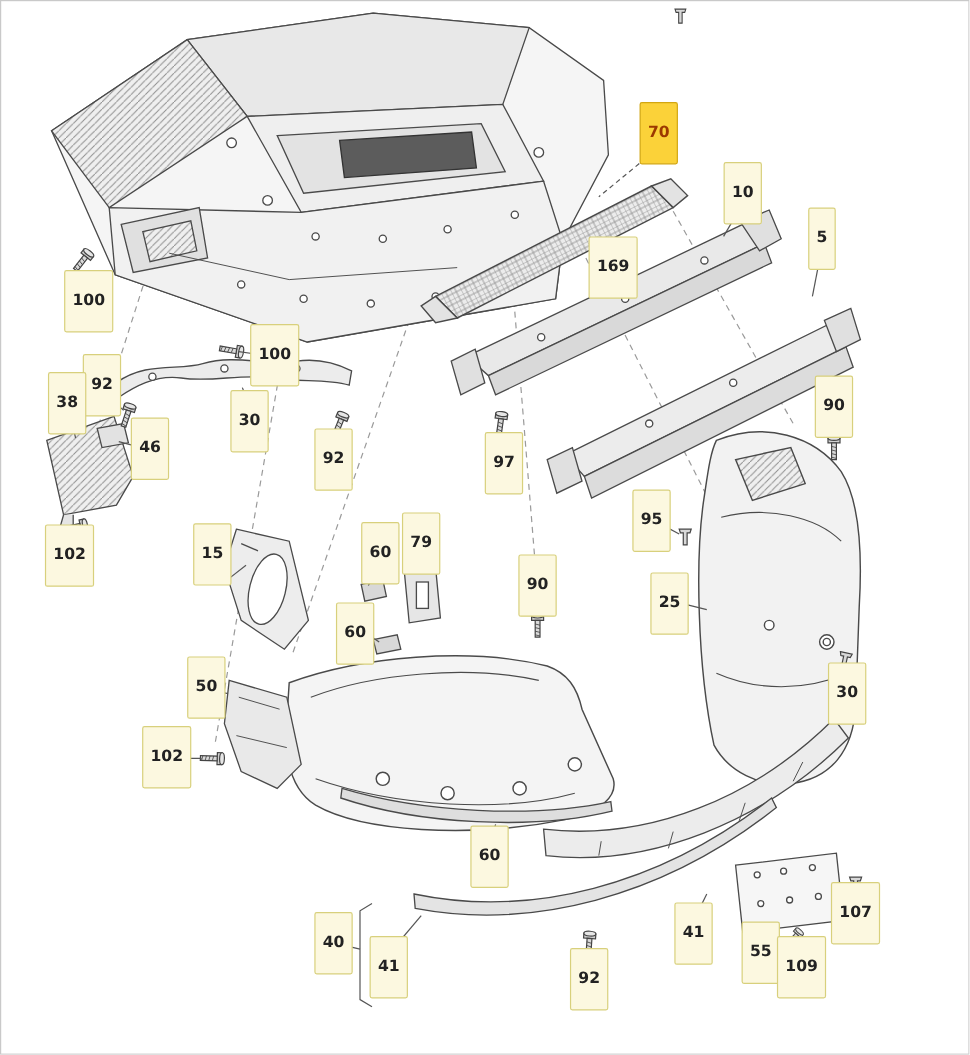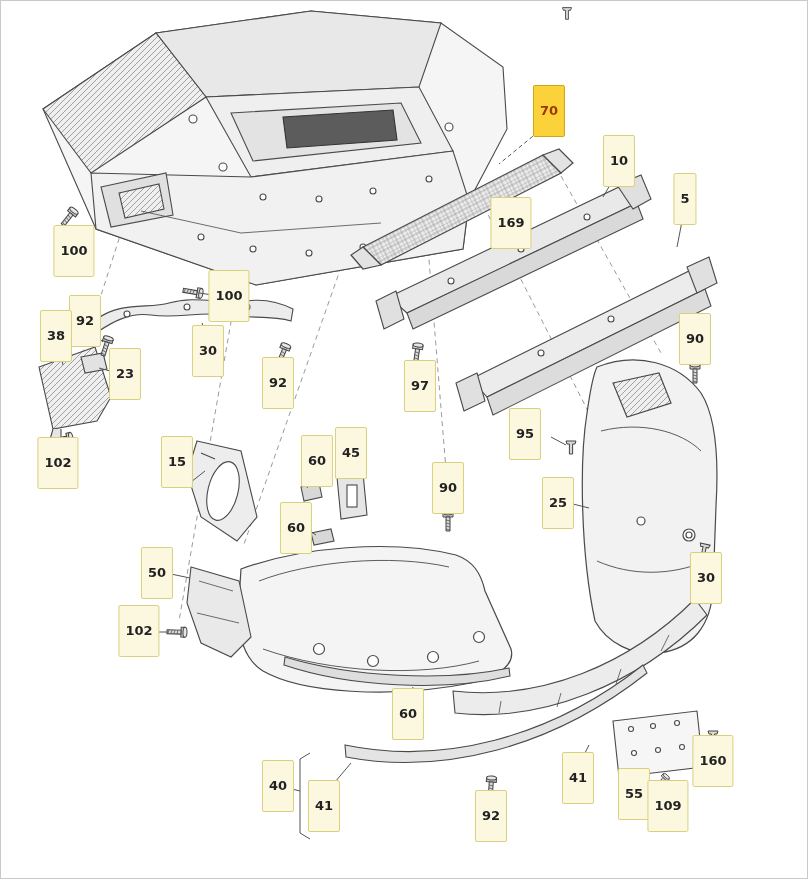--- a/index.html
+++ b/index.html
@@ -266,37 +266,37 @@
 
   <div class="plabel hl" style="left:548px;top:110px">70</div>
   <div class="plabel" style="left:618px;top:160px">10</div>
   <div class="plabel" style="left:684px;top:198px">5</div>
   <div class="plabel" style="left:73px;top:250px">100</div>
   <div class="plabel" style="left:510px;top:222px">169</div>
   <div class="plabel" style="left:228px;top:295px">100</div>
   <div class="plabel" style="left:84px;top:320px">92</div>
   <div class="plabel" style="left:55px;top:335px">38</div>
   <div class="plabel" style="left:207px;top:350px">30</div>
-  <div class="plabel" style="left:124px;top:373px">23</div>
+  <div class="plabel" style="left:124px;top:373px">46</div>
   <div class="plabel" style="left:277px;top:382px">92</div>
   <div class="plabel" style="left:419px;top:385px">97</div>
   <div class="plabel" style="left:694px;top:338px">90</div>
-  <div class="plabel" style="left:524px;top:433px">95</div>
+  <div class="plabel" style="left:542px;top:433px">95</div>
   <div class="plabel" style="left:57px;top:462px">102</div>
   <div class="plabel" style="left:176px;top:461px">15</div>
   <div class="plabel" style="left:316px;top:460px">60</div>
-  <div class="plabel" style="left:350px;top:452px">45</div>
+  <div class="plabel" style="left:350px;top:452px">79</div>
   <div class="plabel" style="left:447px;top:487px">90</div>
   <div class="plabel" style="left:557px;top:502px">25</div>
   <div class="plabel" style="left:295px;top:527px">60</div>
   <div class="plabel" style="left:705px;top:577px">30</div>
-  <div class="plabel" style="left:156px;top:572px">50</div>
+  <div class="plabel" style="left:171px;top:572px">50</div>
   <div class="plabel" style="left:138px;top:630px">102</div>
   <div class="plabel" style="left:407px;top:713px">60</div>
   <div class="plabel" style="left:277px;top:785px">40</div>
   <div class="plabel" style="left:323px;top:805px">41</div>
   <div class="plabel" style="left:577px;top:777px">41</div>
   <div class="plabel" style="left:633px;top:793px">55</div>
   <div class="plabel" style="left:667px;top:805px">109</div>
-  <div class="plabel" style="left:712px;top:760px">160</div>
+  <div class="plabel" style="left:712px;top:760px">107</div>
   <div class="plabel" style="left:490px;top:815px">92</div>
 
 </div>
 
 </body></html>

